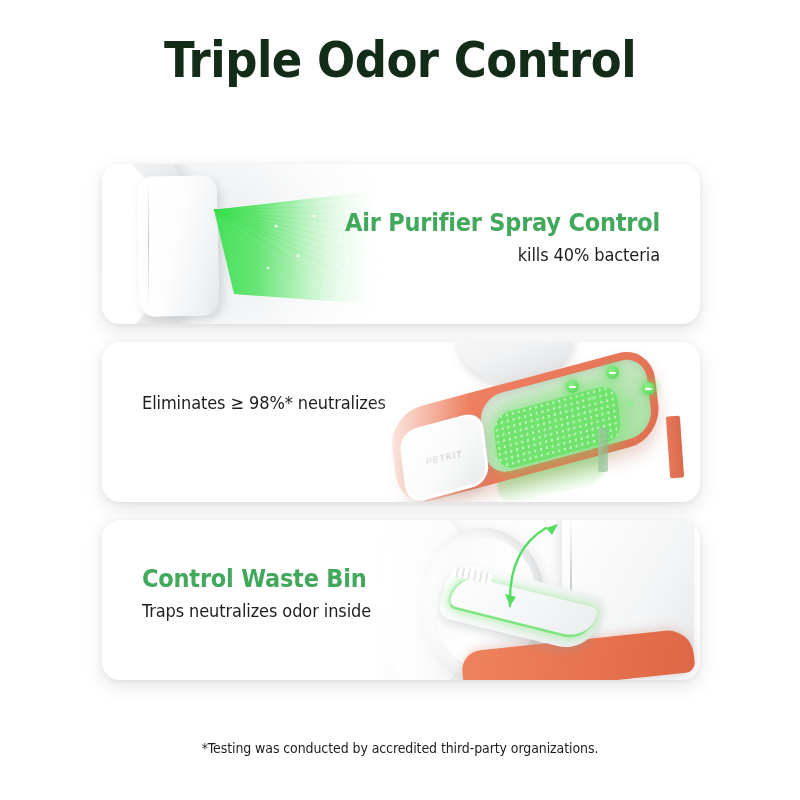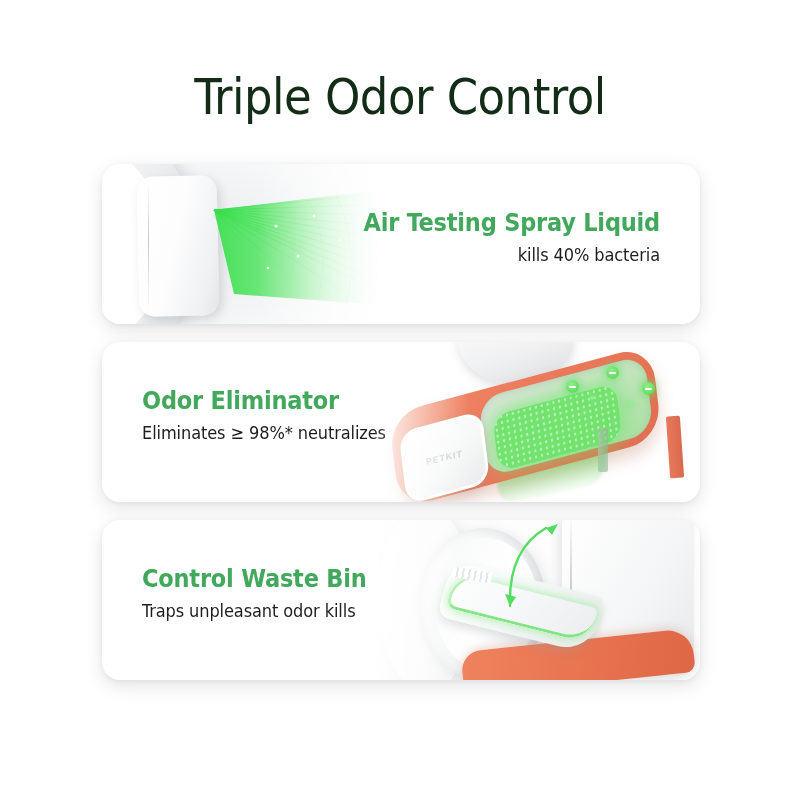--- a/index.html
+++ b/index.html
@@ -21,26 +21,25 @@
 
   
   .page-title {
     position: absolute;
     top: 30px;
     left: 0;
     width: 800px;
     text-align: center;
     font-size: 50px;
     line-height: 60px;
-    font-weight: 400;
+    font-weight: 700;
     letter-spacing: -0.5px;
     color: #122c17;
     font-family: "DejaVu Sans", "Liberation Sans", sans-serif;
     font-stretch: condensed;
-    margin-top: 37px;
   }
 
   
   .card {
     position: absolute;
     background: #ffffff;
     border-radius: 18px;
     box-shadow: 0 6px 18px rgba(120,120,125,0.20),
                 0 1px 4px rgba(120,120,125,0.10);
     overflow: hidden;
@@ -362,29 +361,28 @@
             <circle cx="104" cy="34" r="1.4"></circle>
             <circle cx="88" cy="74" r="1.5"></circle>
             <circle cx="130" cy="58" r="1.3"></circle>
             <circle cx="58" cy="86" r="1.3"></circle>
           </g>
         </svg>
       </div>
     </div>
 
     <div class="txt txt-right">
-      <div class="card-heading">Air Testing Spray Liquid</div>
+      <div class="card-heading">Air Purifier Spray Control</div>
       <div class="card-sub">kills 40% bacteria</div>
     </div>
   </div>
 
   <div class="card card-2">
 
     <div class="txt txt-left">
-      <div class="card-heading">Odor Eliminator</div>
       <div class="card-sub">Eliminates ≥ 98%* neutralizes</div>
     </div>
 
     <div class="art2">
       <div class="art2-bg"></div>
       <div class="art2-drum"></div>
       <div class="art2-glow"></div>
 
       <div class="art2-tray">
         <div class="art2-tray-plate"></div>
@@ -403,21 +401,21 @@
       <div class="ion ion-c"></div>
       <div class="spark spark-a"></div>
       <div class="spark spark-b"></div>
     </div>
   </div>
 
   <div class="card card-3">
 
     <div class="txt txt-left">
       <div class="card-heading">Control Waste Bin</div>
-      <div class="card-sub">Traps unpleasant odor kills</div>
+      <div class="card-sub">Traps neutralizes odor inside</div>
     </div>
 
     <div class="art3">
       <div class="art3-bg"></div>
       <div class="art3-panel"></div>
       <div class="art3-panel-seam"></div>
       <div class="art3-outer"></div>
       <div class="art3-drum"></div>
       <div class="art3-drum-lip"></div>
       <div class="art3-base"></div>
@@ -430,14 +428,15 @@
           <g fill="none" stroke="#55dd62" stroke-width="2.4" stroke-linecap="round">
             <path d="M20,92 Q18,36 56,14"></path>
           </g>
           <path d="M20,92 l-5,-12 l11,3 z" fill="#55dd62"></path>
           <path d="M56,14 l12,-4 l-6,11 z" fill="#55dd62"></path>
         </svg>
       </div>
     </div>
   </div>
 
+  <div class="footnote">*Testing was conducted by accredited third-party organizations.</div>
 
 </div>
 
 </body></html>

